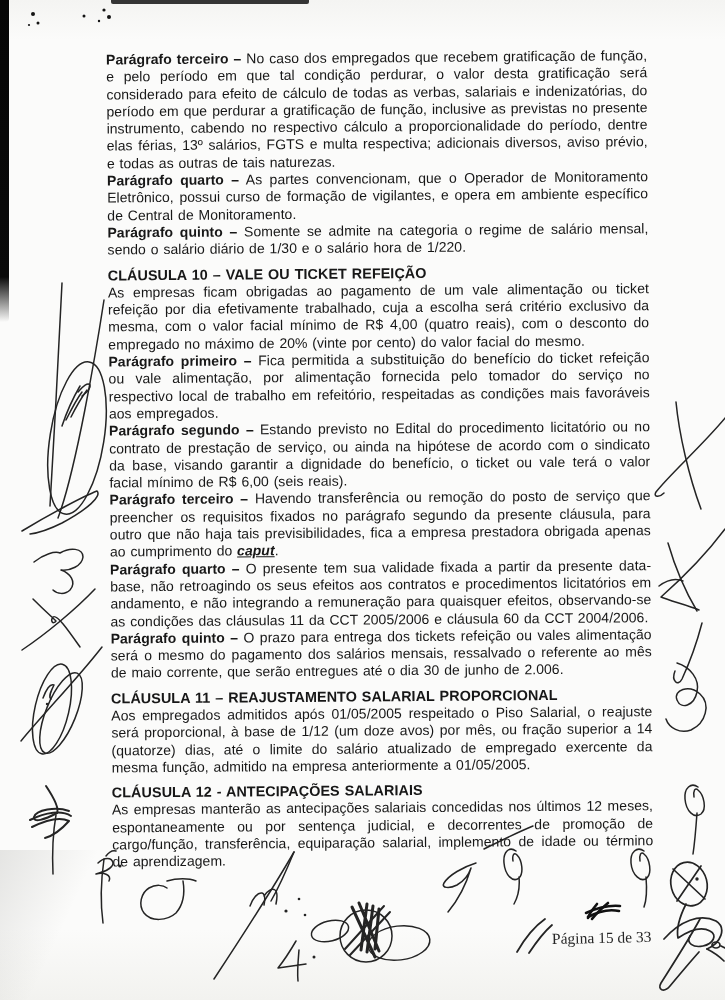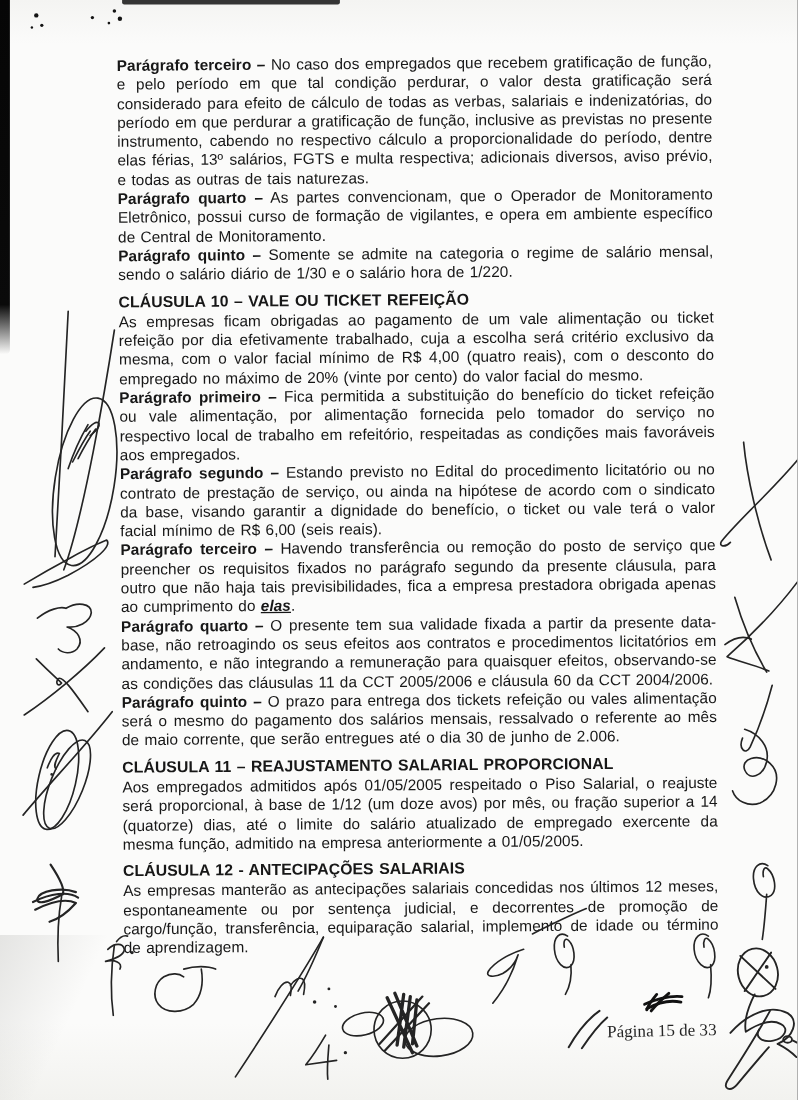--- a/index.html
+++ b/index.html
@@ -50,21 +50,21 @@
   <main class="doc">
 
     <p><b class="lead">Parágrafo terceiro –</b><span> No caso dos empregados que recebem gratificação de função, e pelo período em que tal condição perdurar, o valor desta gratificação será considerado para efeito de cálculo de todas as verbas, salariais e indenizatórias, do período em que perdurar a gratificação de função, inclusive as previstas no presente instrumento, cabendo no respectivo cálculo a proporcionalidade do período, dentre elas férias, 13º salários, FGTS e multa respectiva; adicionais diversos, aviso prévio, e todas as outras de tais naturezas.</span></p>
     <p><b class="lead">Parágrafo quarto –</b><span> As partes convencionam, que o Operador de Monitoramento Eletrônico, possui curso de formação de vigilantes, e opera em ambiente específico de Central de Monitoramento.</span></p>
     <p><b class="lead">Parágrafo quinto –</b><span> Somente se admite na categoria o regime de salário mensal, sendo o salário diário de 1/30 e o salário hora de 1/220.</span></p>
 
     <p class="clause-heading">CLÁUSULA 10 – VALE OU TICKET REFEIÇÃO</p>
     <p>As empresas ficam obrigadas ao pagamento de um vale alimentação ou ticket refeição por dia efetivamente trabalhado, cuja a escolha será critério exclusivo da mesma, com o valor facial mínimo de R$ 4,00 (quatro reais), com o desconto do empregado no máximo de 20% (vinte por cento) do valor facial do mesmo.</p>
     <p><b class="lead">Parágrafo primeiro –</b><span> Fica permitida a substituição do benefício do ticket refeição ou vale alimentação, por alimentação fornecida pelo tomador do serviço no respectivo local de trabalho em refeitório, respeitadas as condições mais favoráveis aos empregados.</span></p>
     <p><b class="lead">Parágrafo segundo –</b><span> Estando previsto no Edital do procedimento licitatório ou no contrato de prestação de serviço, ou ainda na hipótese de acordo com o sindicato da base, visando garantir a dignidade do benefício, o ticket ou vale terá o valor facial mínimo de R$ 6,00 (seis reais).</span></p>
-    <p><b class="lead">Parágrafo terceiro –</b><span> Havendo transferência ou remoção do posto de serviço que preencher os requisitos fixados no parágrafo segundo da presente cláusula, para outro que não haja tais previsibilidades, fica a empresa prestadora obrigada apenas ao cumprimento do </span><span class="caput">elas</span><span>.</span></p>
+    <p><b class="lead">Parágrafo terceiro –</b><span> Havendo transferência ou remoção do posto de serviço que preencher os requisitos fixados no parágrafo segundo da presente cláusula, para outro que não haja tais previsibilidades, fica a empresa prestadora obrigada apenas ao cumprimento do </span><span class="caput">caput</span><span>.</span></p>
     <p><b class="lead">Parágrafo quarto –</b><span> O presente tem sua validade fixada a partir da presente data-base, não retroagindo os seus efeitos aos contratos e procedimentos licitatórios em andamento, e não integrando a remuneração para quaisquer efeitos, observando-se as condições das cláusulas 11 da CCT 2005/2006 e cláusula 60 da CCT 2004/2006.</span></p>
     <p><b class="lead">Parágrafo quinto –</b><span> O prazo para entrega dos tickets refeição ou vales alimentação será o mesmo do pagamento dos salários mensais, ressalvado o referente ao mês de maio corrente, que serão entregues até o dia 30 de junho de 2.006.</span></p>
 
     <p class="clause-heading">CLÁUSULA 11 – REAJUSTAMENTO SALARIAL PROPORCIONAL</p>
     <p>Aos empregados admitidos após 01/05/2005 respeitado o Piso Salarial, o reajuste será proporcional, à base de 1/12 (um doze avos) por mês, ou fração superior a 14 (quatorze) dias, até o limite do salário atualizado de empregado exercente da mesma função, admitido na empresa anteriormente a 01/05/2005.</p>
 
     <p class="clause-heading">CLÁUSULA 12 - ANTECIPAÇÕES SALARIAIS</p>
     <p>As empresas manterão as antecipações salariais concedidas nos últimos 12 meses, espontaneamente ou por sentença judicial, e decorrentes de promoção de cargo/função, transferência, equiparação salarial, implemento de idade ou término de aprendizagem.</p>
 
   </main>

